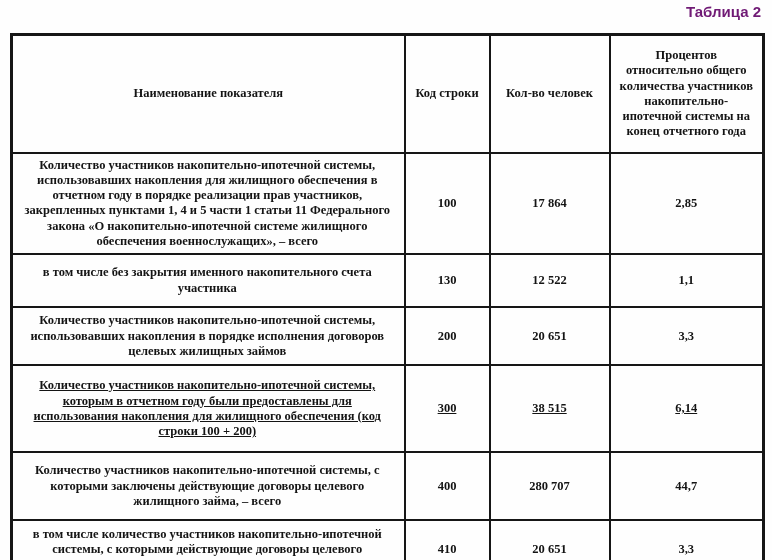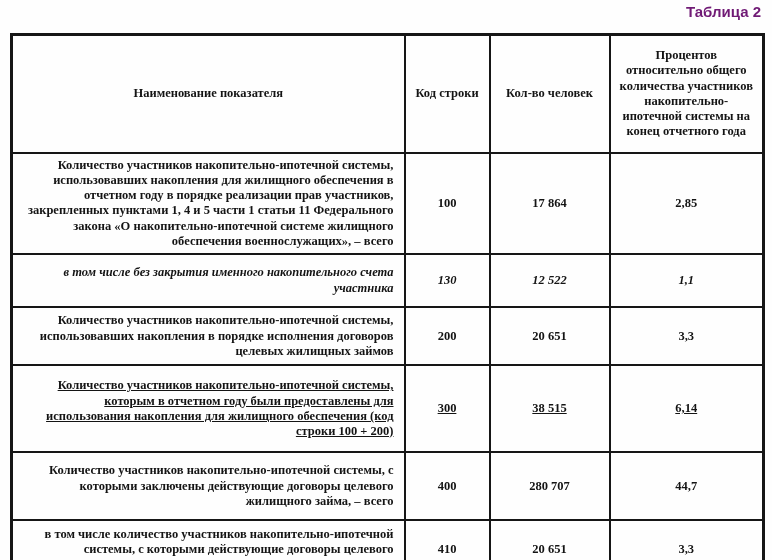--- a/index.html
+++ b/index.html
@@ -44,32 +44,32 @@
   }
   .doc-table th {
     text-align: center;
     padding: 3px 6px;
   }
   .doc-table td {
     text-align: center;
     padding: 18px 6px;
   }
   .doc-table td.c-name {
-    text-align: right;
+    text-align: center;
     padding: 4px 10px 4px 8px;
   }
   
   col.w-name   { width: 393px; }
   col.w-code   { width: 85px;  }
   col.w-people { width: 120px; }
   col.w-pct    { width: 154px; }
   
   thead tr              { height: 118px; }
   tbody tr:nth-child(1) { height: 96px; }
-  tbody tr:nth-child(2) { height: 52px; font-style: italic; }
+  tbody tr:nth-child(2) { height: 52px; }
   tbody tr:nth-child(3) { height: 58px; }
   tbody tr:nth-child(4) { height: 87px; text-decoration: underline; }
   tbody tr:nth-child(5) { height: 68px; }
   tbody tr:nth-child(6) { height: 60px; }
 </style>
 </head>
 <body>
 
 <div class="page">
 

